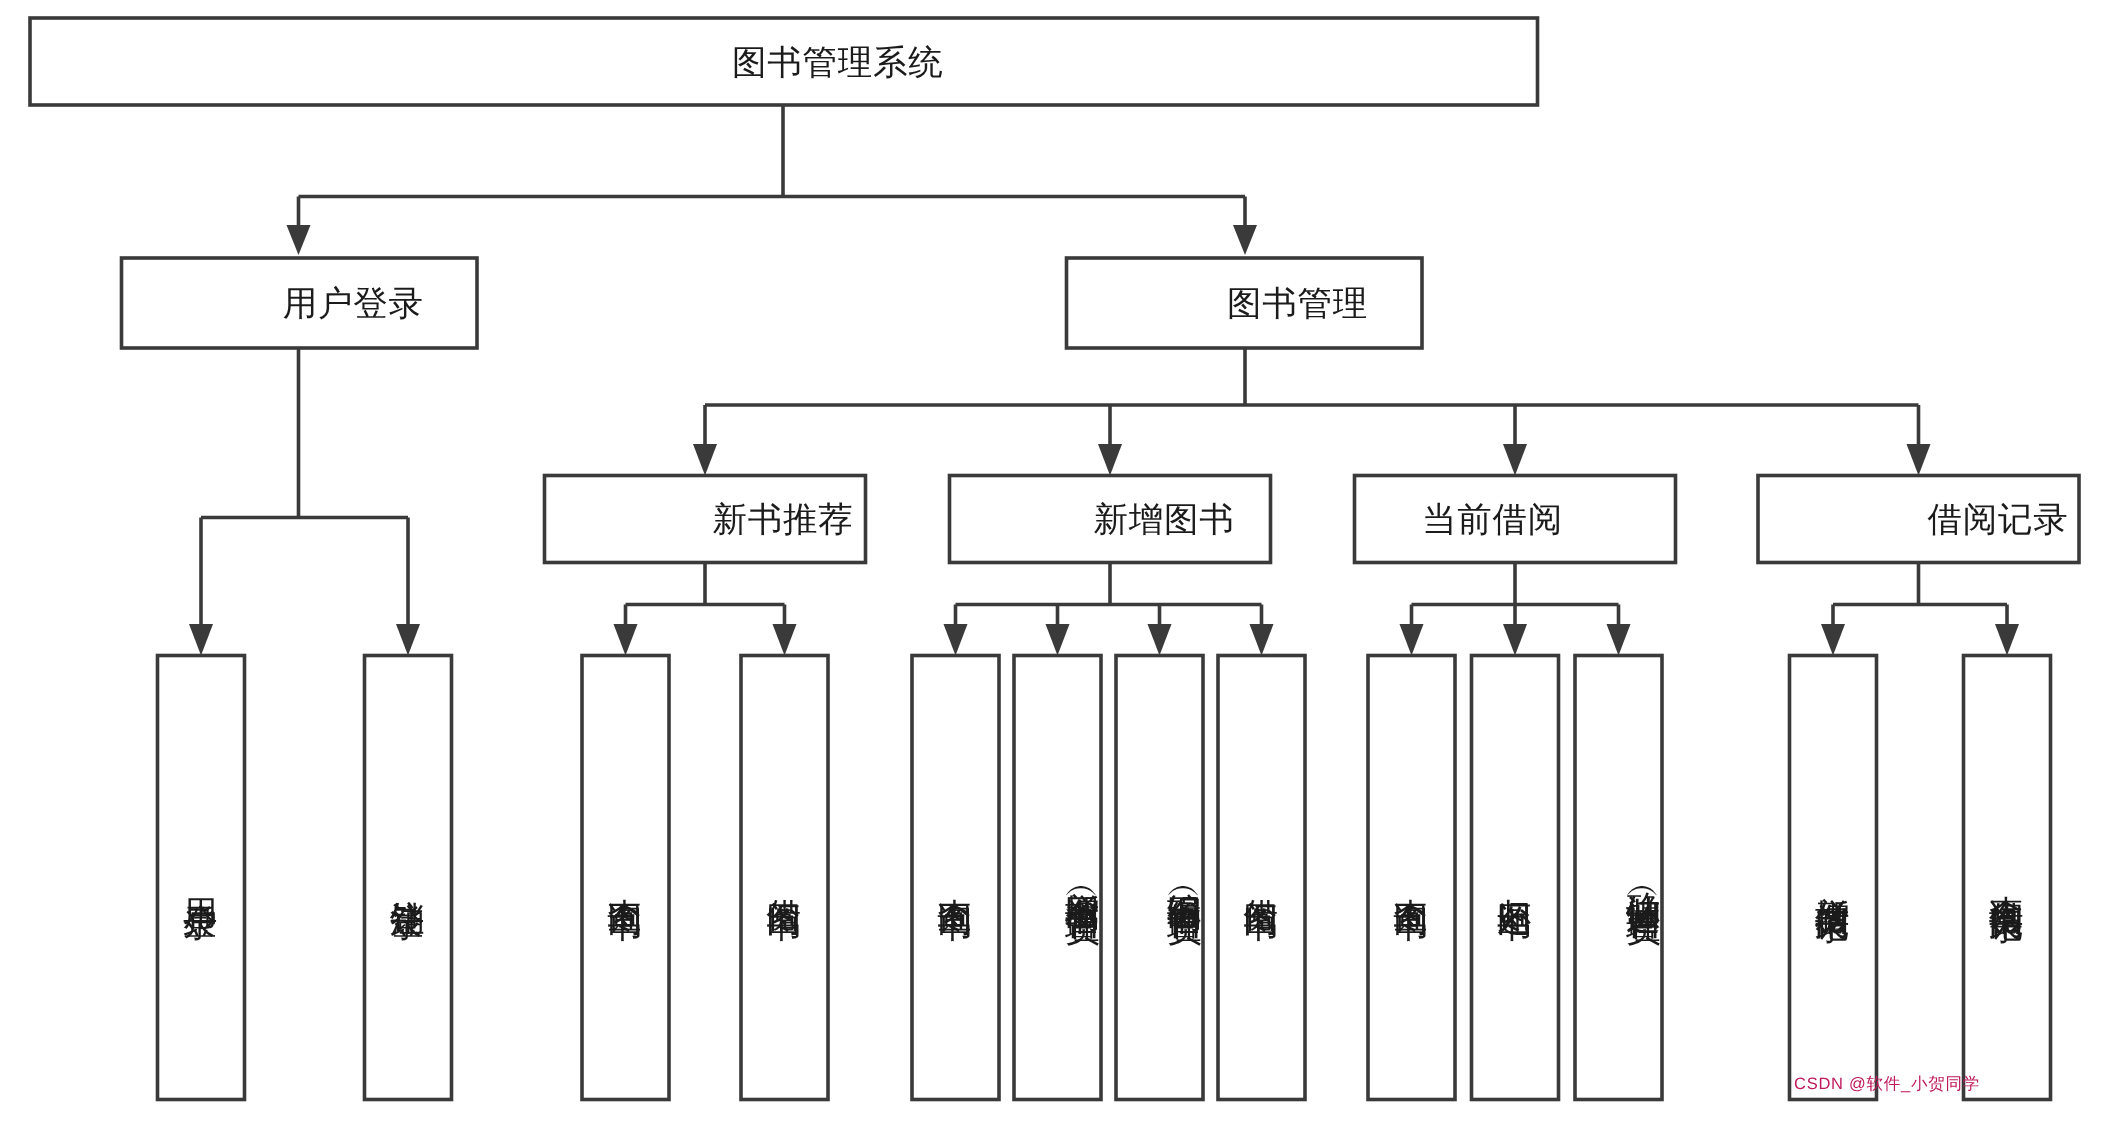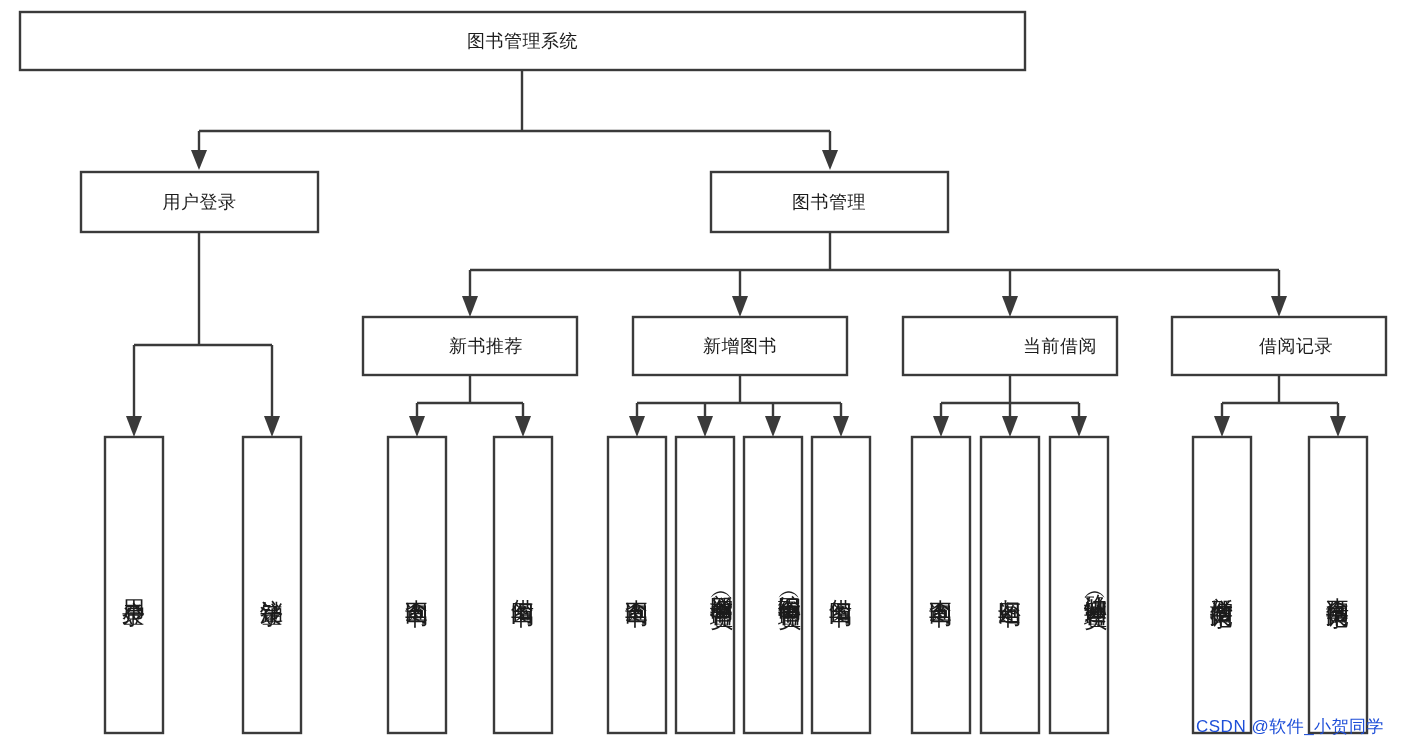--- a/index.html
+++ b/index.html
@@ -38,46 +38,47 @@
   .arrow-head {
     fill: #3a3a3a;
     stroke: none;
   }
   
   .node-label-h {
     position: absolute;
     display: flex;
     align-items: center;
     justify-content: center;
-    font-size: 18px;
+    font-size: 23px;
     color: #1b1b1b;
     letter-spacing: 0.5px;
     line-height: 1.15;
     white-space: nowrap;
     pointer-events: none;
+    margin-left: 36px;
   }
   
   .node-label-v {
     position: absolute;
     display: flex;
     align-items: center;
     justify-content: center;
     writing-mode: vertical-rl;
     text-orientation: upright;
     font-size: 23px;
     color: #1b1b1b;
     line-height: 1.05;
     letter-spacing: 2px;
     white-space: nowrap;
     pointer-events: none;
   }
   .watermark {
     position: absolute;
-    font-size: 17px;
-    color: #1d4ed8;
+    font-size: 11px;
+    color: #be185d;
     letter-spacing: 0.5px;
     white-space: nowrap;
     user-select: none;
   }
 </style>
 </head>
 <body>
 
 <div id="canvas">
 
@@ -185,21 +186,21 @@
     <rect class="node-box" x="1309" y="437" width="58" height="296"></rect>
   </svg>
 
   <div class="node-label-h" style="left:20px; top:12px; width:1005px; height:58px;">图书管理系统</div>
 
   <div class="node-label-h" style="left:81px; top:172px; width:237px; height:60px;">用户登录</div>
   <div class="node-label-h" style="left:711px; top:172px; width:236px; height:60px;">图书管理</div>
 
   <div class="node-label-h" style="left:363px; top:317px; width:246px; height:58px;">新书推荐</div>
   <div class="node-label-h" style="left:633px; top:317px; width:214px; height:58px;">新增图书</div>
-  <div class="node-label-h" style="left:953px; top:317px; width:214px; height:58px;">当前借阅</div>
+  <div class="node-label-h" style="left:852px; top:317px; width:214px; height:58px;">当前借阅</div>
   <div class="node-label-h" style="left:1172px; top:317px; width:248px; height:58px;">借阅记录</div>
 
   <div class="node-label-v" style="left:105px; top:437px; width:58px; height:296px;">用户登录</div>
   <div class="node-label-v" style="left:243px; top:437px; width:58px; height:296px;">注销登录</div>
 
   <div class="node-label-v" style="left:388px; top:437px; width:58px; height:296px;">查询图书</div>
   <div class="node-label-v" style="left:494px; top:437px; width:58px; height:296px;">借阅图书</div>
 
   <div class="node-label-v" style="left:608px; top:437px; width:58px; height:296px;">查询图书</div>
   <div class="node-label-v" style="left:676px; top:437px; width:58px; height:296px; align-items:flex-start;">新增图书（管理员）</div>

